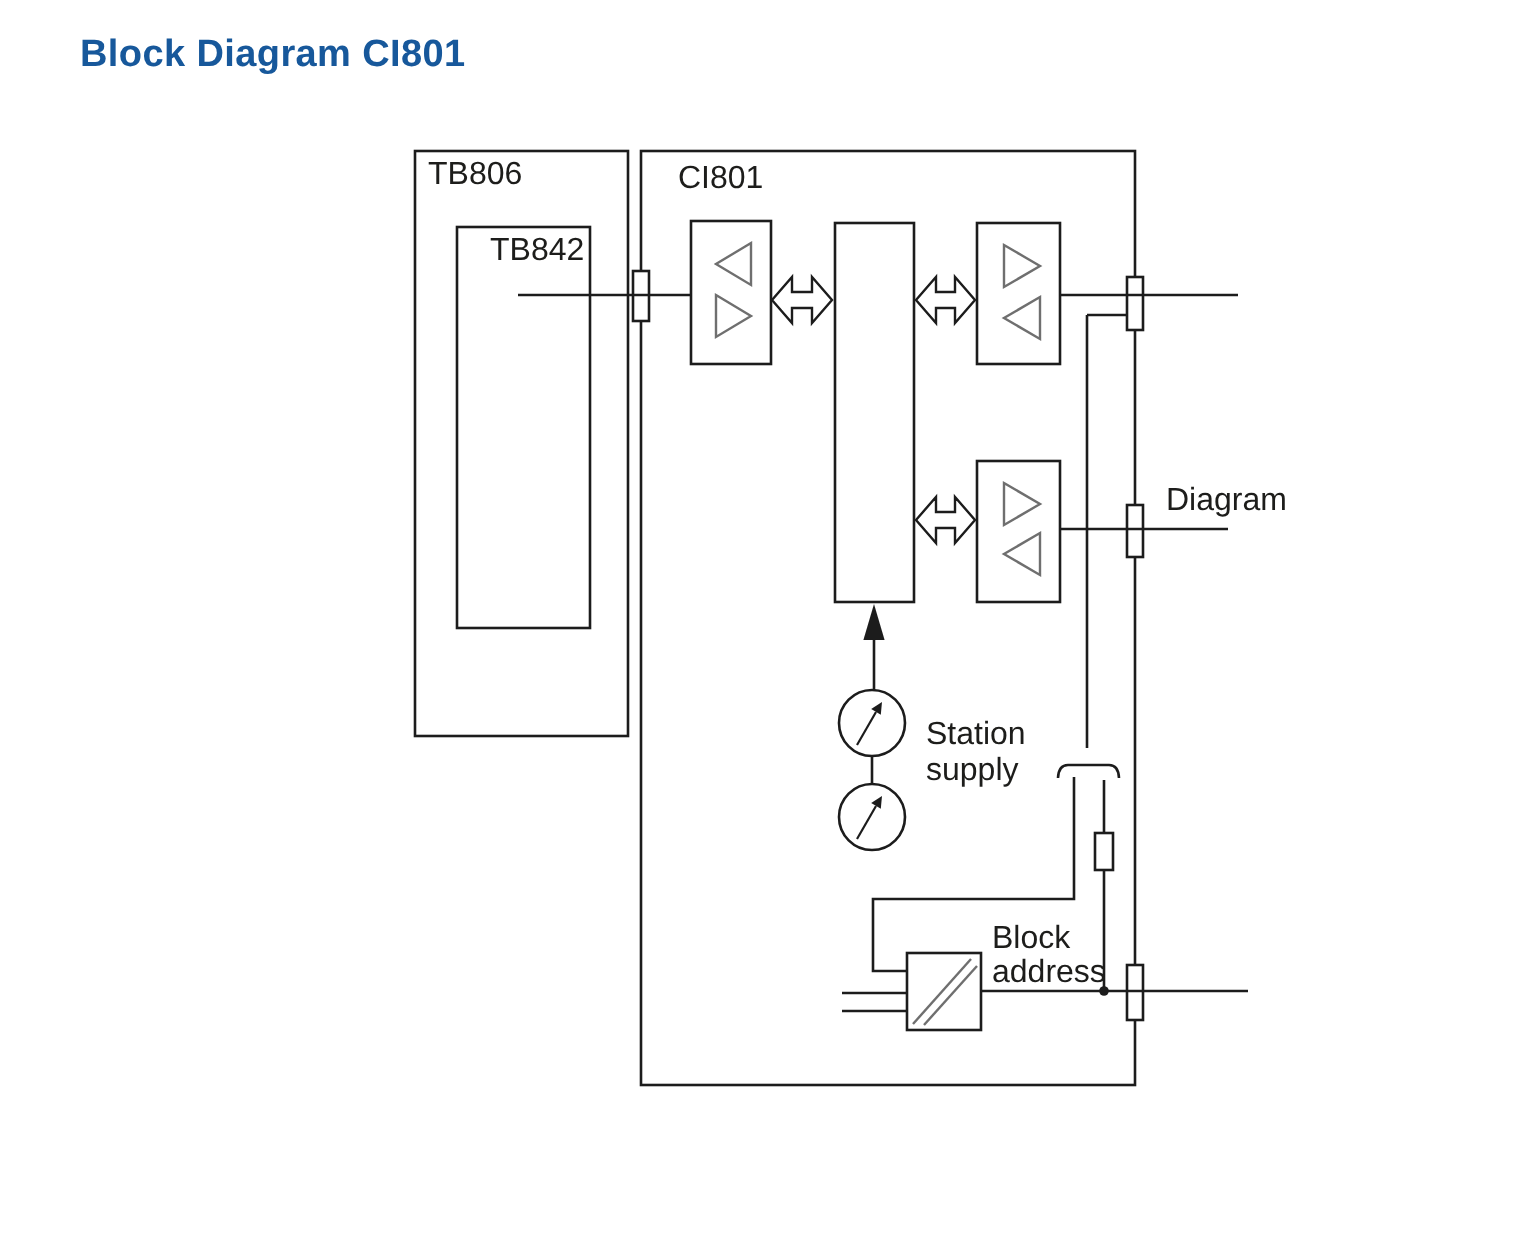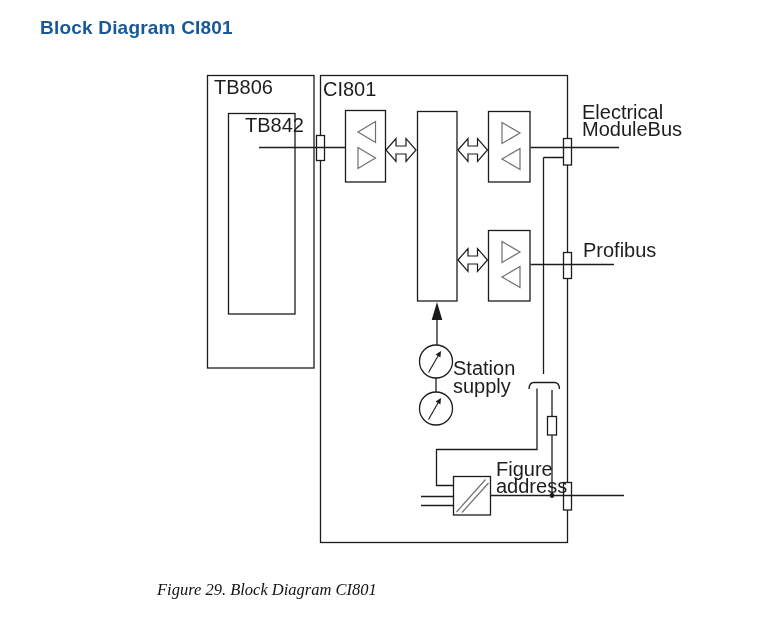--- a/index.html
+++ b/index.html
@@ -6,21 +6,21 @@
   .page{
     position:relative;width:762px;height:617px;background:#ffffff;
     font-family:"Liberation Sans", sans-serif;overflow:hidden;margin-left:24px;
   }
   .heading{
     position:absolute;left:16px;top:17px;margin:0;
     font-size:19px;font-weight:bold;color:#17589b;letter-spacing:0.2px;
   }
   .diagram-svg{position:absolute;left:0;top:0;}
   .lbl{
-    position:absolute;font-size:20px;color:#1d1d1b;line-height:17px;white-space:nowrap;
+    position:absolute;font-size:16px;color:#1d1d1b;line-height:17px;white-space:nowrap;
   }
   .lbl.lh18{line-height:18px;}
   .caption{
     position:absolute;left:133px;top:580px;
     font-family:"Liberation Serif", serif;font-style:italic;
     font-size:16.5px;color:#121212;white-space:nowrap;
   }
 </style>
 </head>
 <body>
@@ -113,34 +113,29 @@
       <rect x="429.5" y="476.5" width="37" height="38.5"></rect>
       <path d="M432.5,512 L461.5,479.5" stroke="#6f6f6f" stroke-width="1.2"></path>
       <path d="M438,512.5 L464.5,483" stroke="#6f6f6f" stroke-width="1.2"></path>
     </g>
   </svg>
 
   <div class="lbl" style="left:190px;top:79px">TB806</div>
 
   <div class="lbl" style="left:221px;top:117px">TB842</div>
 
-  <div class="lbl" style="left:299px;top:81px">CI801</div>
+  <div class="lbl" style="left:315px;top:81px">CI801</div>
 
-  <div class="lbl" style="left:558px;top:104px">
-    <div>Electrical</div>
-    <div>ModuleBus</div>
-  </div>
 
-  <div class="lbl" style="left:559px;top:242px">Profibus</div>
+  <div class="lbl" style="left:559px;top:242px">Diagram</div>
 
-  <div class="lbl lh18" style="left:429px;top:359px">
+  <div class="lbl lh18" style="left:439px;top:359px">
     <div>Station</div>
     <div>supply</div>
   </div>
 
   <div class="lbl" style="left:472px;top:461px">
-    <div>Figure</div>
+    <div>Block</div>
     <div>address</div>
   </div>
 
-  <div class="caption">Figure 29. Block Diagram CI801</div>
 
 </div>
 
 </body></html>

